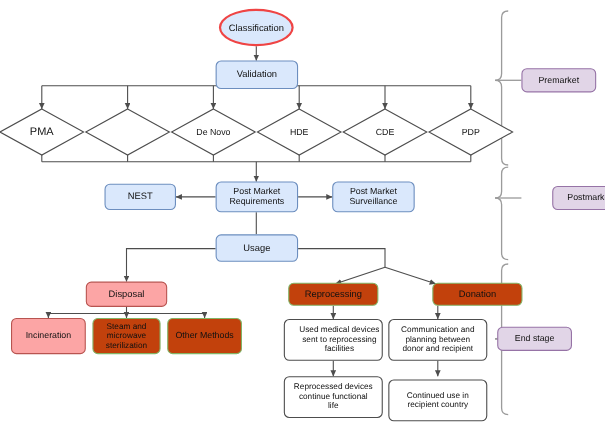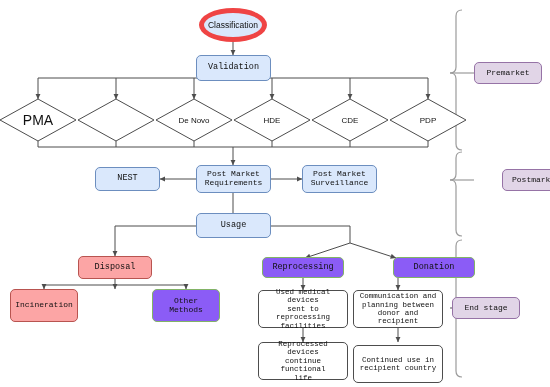--- a/index.html
+++ b/index.html
@@ -3,32 +3,32 @@
 <meta charset="utf-8">
 <style>
   html,body{margin:0;padding:0;background:#ffffff;}
   body{width:550px;height:387px;position:relative;overflow:hidden;
        font-family:"Liberation Sans",sans-serif;color:#111111;}
   #canvas{position:absolute;left:0;top:0;width:550px;height:387px;}
   svg.wires{position:absolute;left:0;top:0;width:550px;height:387px;overflow:visible;}
 
   .node{position:absolute;box-sizing:border-box;display:flex;align-items:center;
         justify-content:center;text-align:center;border-radius:5px;
-        border:1px solid #666;line-height:1.12;padding:1px 2px;font-family:Liberation Mono, monospace;}
+        border:1px solid #666;line-height:1.12;padding:1px 2px;}
   .node span{display:block;}
 
   .blue  {background:#dae8fc;border-color:#6c8ebf;}
-  .green {background:#8b5cf6;border-color:#82b366;}
+  .green {background:#c2410c;border-color:#82b366;}
   .pink  {background:#fca5a5;border-color:#b85450;}
   .purple{background:#e1d5e7;border-color:#9673a6;}
   .white {background:#ffffff;border-color:#4d4d4d;}
 
   .ellipse{position:absolute;box-sizing:border-box;display:flex;align-items:center;
            justify-content:center;text-align:right;border-radius:50%;
-           background:#dae8fc;border:5px solid #ef4444;}
+           background:#dae8fc;border:2px solid #ef4444;}
 
   .diamond{position:absolute;box-sizing:border-box;}
   .diamond .dlabel{position:absolute;left:0;top:0;width:100%;height:100%;
                    display:flex;align-items:center;justify-content:center;
                    text-align:center;}
 </style>
 </head>
 <body>
 
 <div id="canvas">
@@ -106,21 +106,21 @@
 
   <div class="ellipse" style="left:199px;top:8px;width:68px;height:34px;font-size:8.5px;">
     <span>Classification</span>
   </div>
 
   <div class="node blue" style="left:196px;top:55px;width:75px;height:26px;font-size:8.5px;">
     <span>Validation</span>
   </div>
 
   <div class="diamond" style="left:0px;top:99px;width:76px;height:42px;">
-    <div class="dlabel" style="font-size:14px;">
+    <div class="dlabel" style="font-size:10px;">
       <span>PMA</span>
     </div>
   </div>
   <div class="diamond" style="left:234px;top:99px;width:76px;height:42px;">
     <div class="dlabel" style="font-size:8px;">
       <span>HDE</span>
     </div>
   </div>
   <div class="diamond" style="left:156px;top:99px;width:76px;height:42px;">
     <div class="dlabel" style="font-size:8px;">
@@ -161,30 +161,37 @@
   </div>
 
   <div class="node pink" style="left:78px;top:256px;width:74px;height:23px;font-size:8.5px;">
     <span>Disposal</span>
   </div>
 
   <div class="node pink" style="left:10px;top:289px;width:68px;height:33px;font-size:8px;">
     <span>Incineration</span>
   </div>
 
+  <div class="node green" style="left:84px;top:289px;width:62px;height:33px;font-size:7.5px;">
+    <div>
+      <span>Steam and</span>
+      <span>microwave</span>
+      <span>sterilization</span>
+    </div>
+  </div>
 
   <div class="node green" style="left:152px;top:289px;width:68px;height:33px;font-size:8px;">
     <span>Other Methods</span>
   </div>
 
   <div class="node green" style="left:262px;top:257px;width:82px;height:21px;font-size:8.5px;">
     <span>Reprocessing</span>
   </div>
 
-  <div class="node white" style="left:258px;top:290px;width:90px;height:38px;font-size:7.5px;">
+  <div class="node white" style="left:258px;top:290px;width:90px;height:38px;font-size:7.5px;justify-content:flex-end;">
     <div>
       <span>Used medical devices</span>
       <span>sent to reprocessing</span>
       <span>facilities</span>
     </div>
   </div>
 
   <div class="node white" style="left:258px;top:342px;width:90px;height:38px;font-size:7.5px;">
     <div>
       <span>Reprocessed devices</span>

